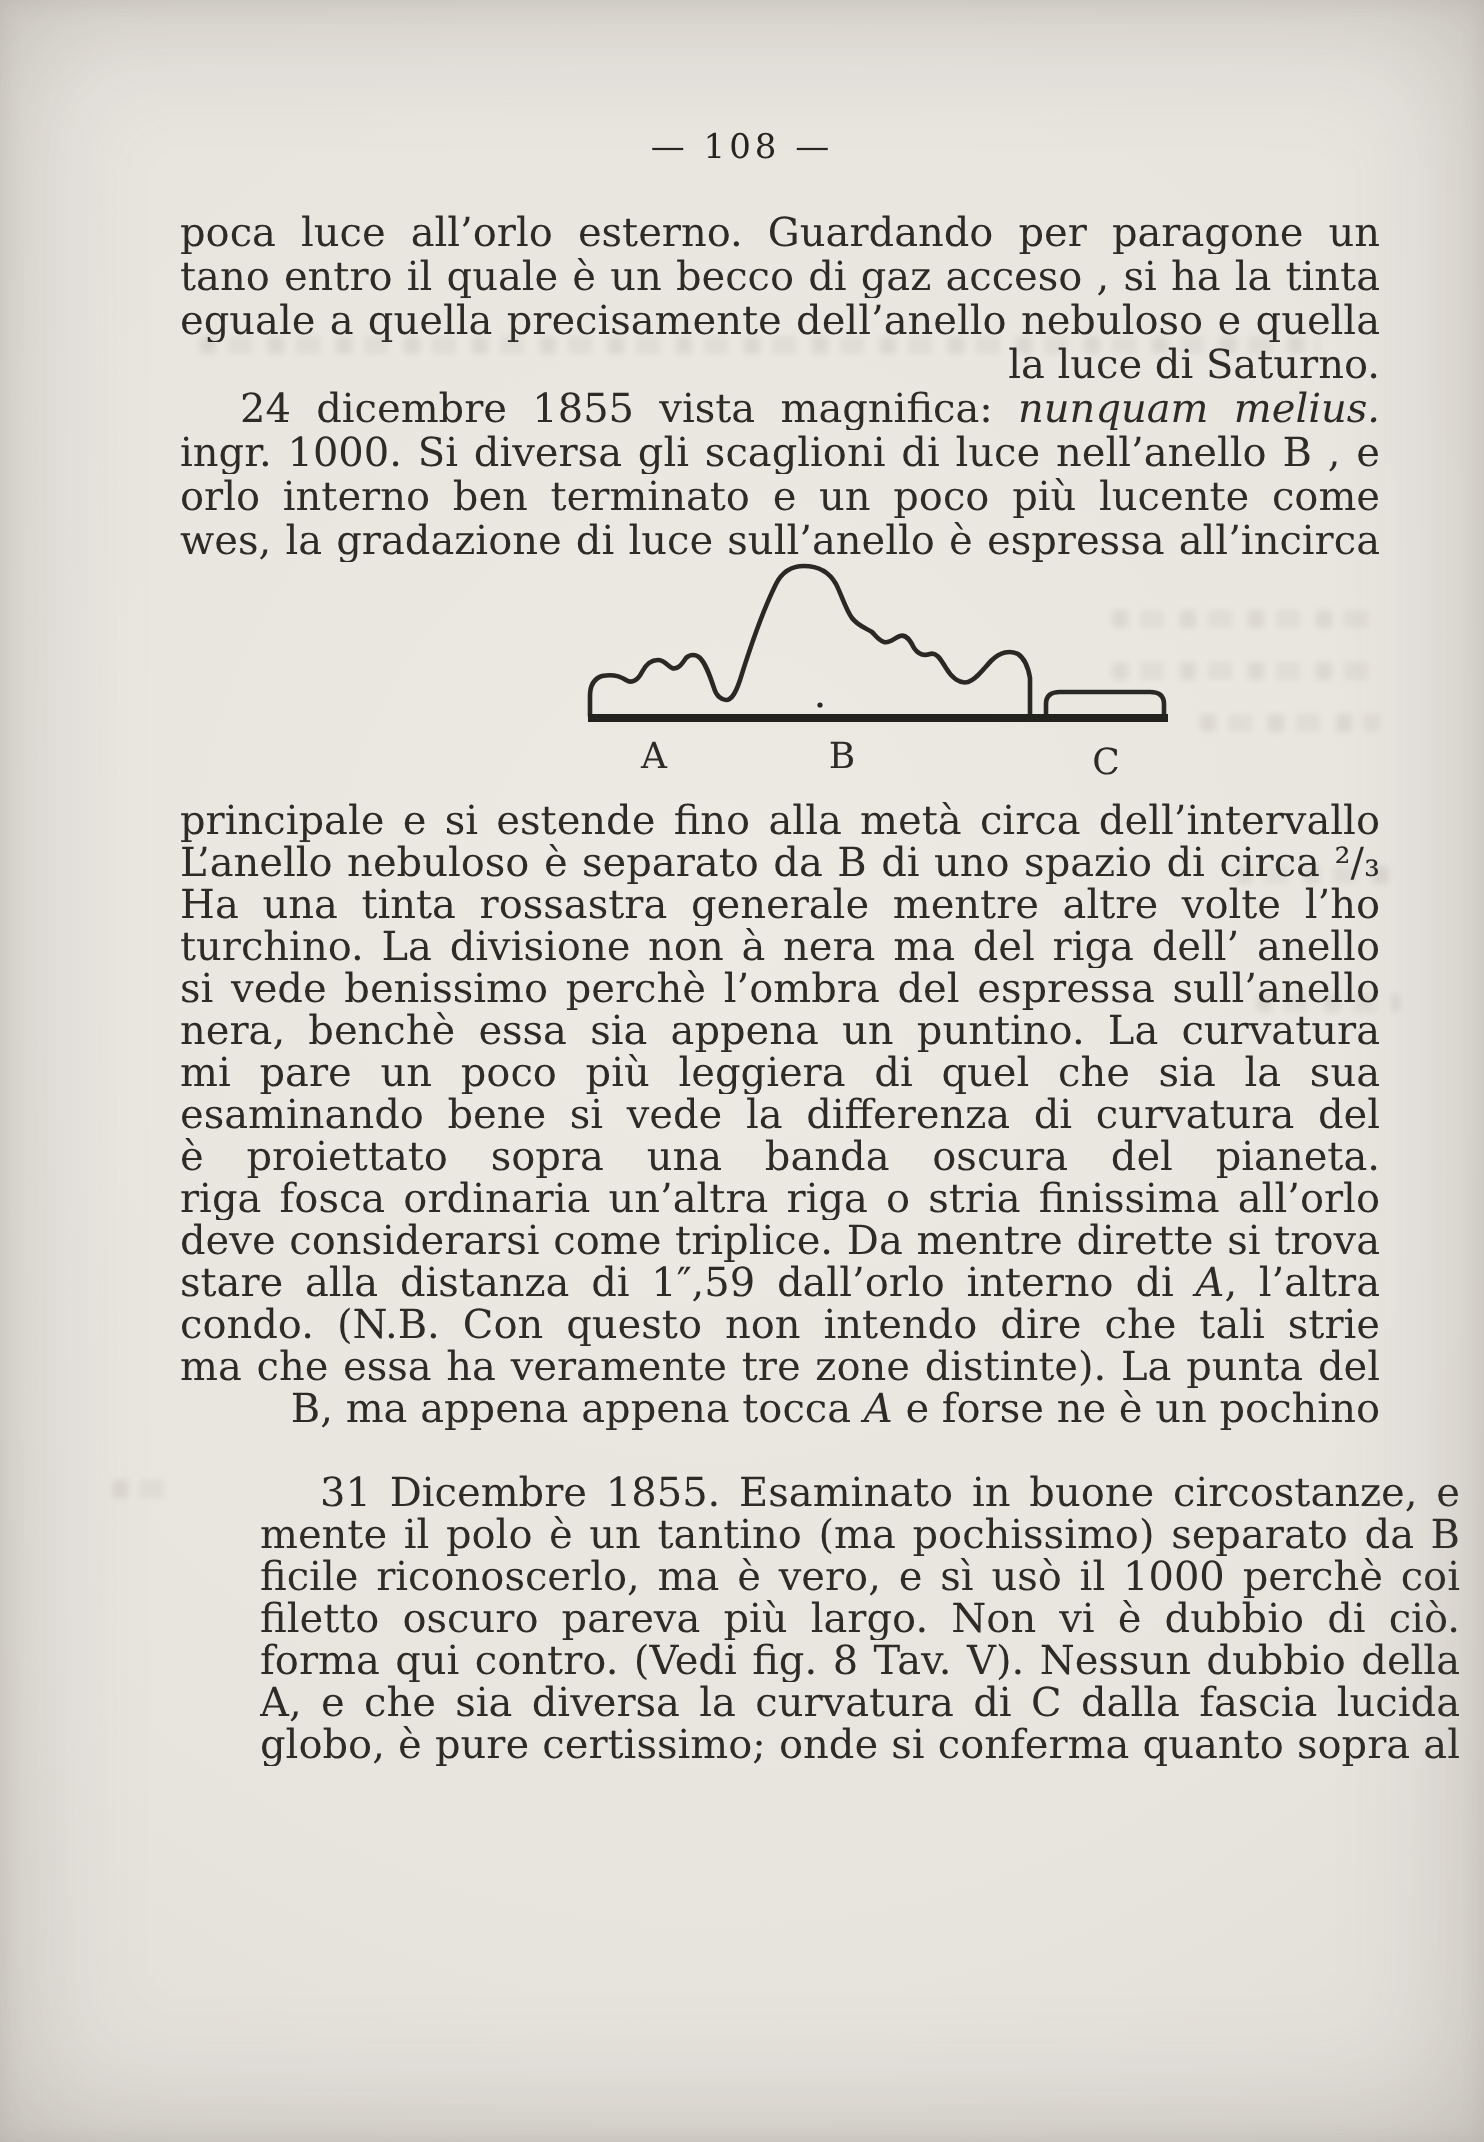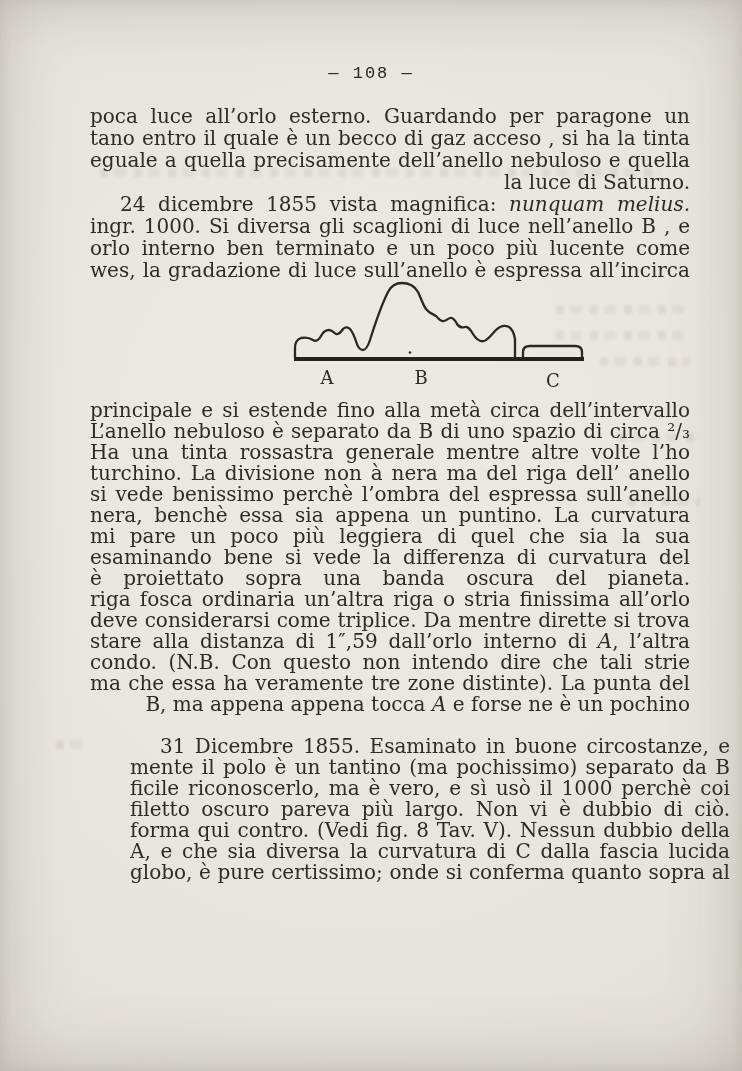--- a/index.html
+++ b/index.html
@@ -10,21 +10,21 @@
     background:radial-gradient(ellipse 120% 90% at 48% 42%, #edeae4 0%, #e7e4de 55%, #dedbd4 88%, #d4d1c9 100%);
     color:#2d2b27;
   }
   .page::after{
     content:"";position:absolute;inset:0;pointer-events:none;
     box-shadow:inset 0 0 70px rgba(95,90,78,.28), inset 0 0 12px rgba(95,90,78,.12);
   }
 
   .page-number{
     position:absolute;top:64px;left:0;width:742px;text-align:center;
-    font-size:17px;letter-spacing:2px;color:#272523;font-family:Liberation Mono, monospace;
+    font-size:17px;letter-spacing:2px;color:#272523;
   }
 
   .tb{position:absolute;left:90px;width:600px;font-size:20px;}
   .tb1{top:105px;}
   .tb2{top:400px;}
   .tb3{top:736px;margin-left:40px;}
 
   .tline{height:22px;line-height:22px;overflow:hidden;text-align:right;white-space:normal;}
   .tb2 .tline,.tb3 .tline{height:21px;line-height:21px;}
   .just{text-align:justify;text-align-last:justify;}

